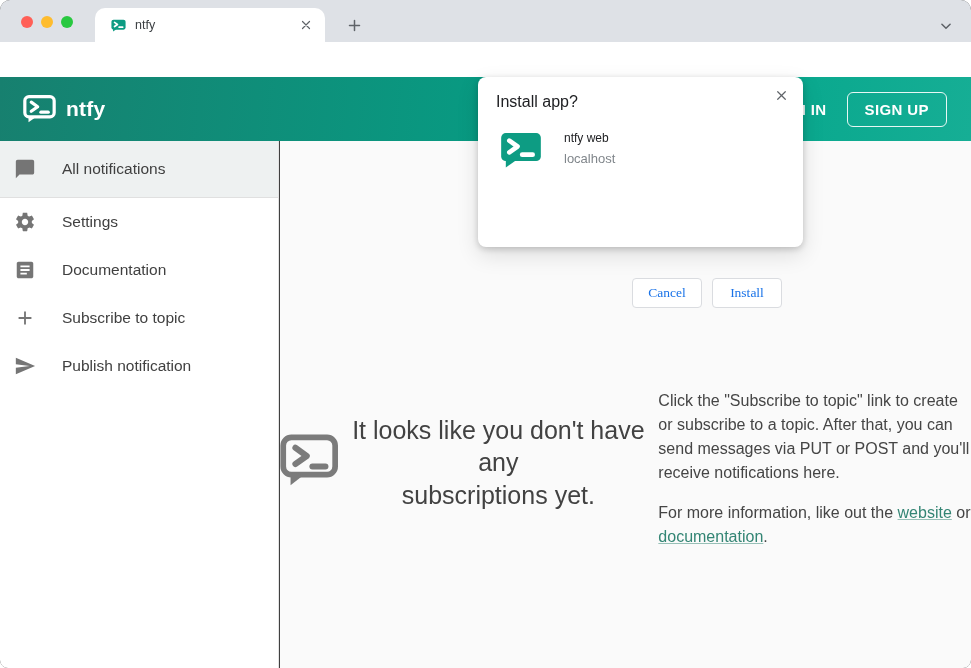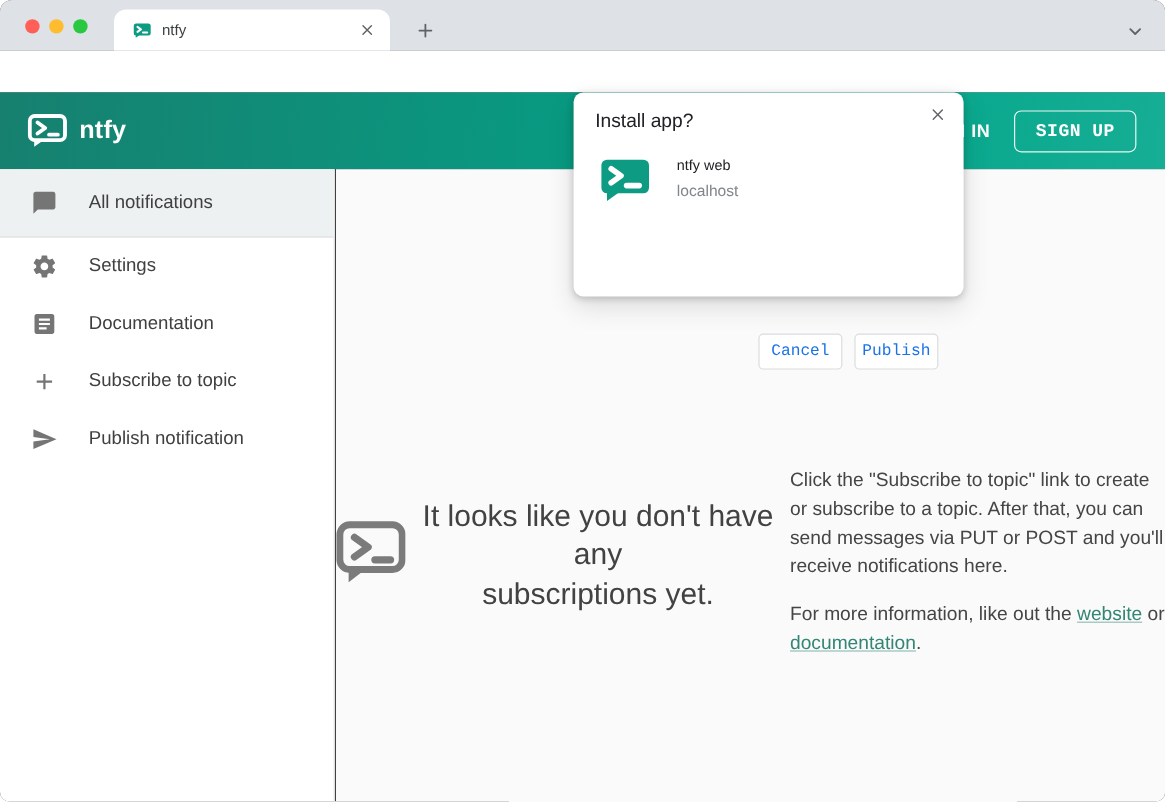--- a/index.html
+++ b/index.html
@@ -48,26 +48,26 @@
   
   .appbar{ position:absolute; left:0; top:77px; width:971px; height:64px;
            background:linear-gradient(95deg,#17806f 0%,#02a58a 70%,#16ae95 100%);
            display:flex; align-items:center; color:#fff; }
   .brand-logo{ margin-left:23px; width:33px; height:30px; color:#ffffff; }
   .brand-name{ margin-left:10px; font-size:21px; font-weight:bold; letter-spacing:.2px; }
   .appbar-actions{ position:absolute; right:24px; top:0; height:64px; display:flex; align-items:center; gap:16px; }
   .signin-btn{ font-size:15px; font-weight:bold; letter-spacing:.4px; color:#fff; background:none;
                border:none; padding:6px 4px; font-family:inherit; }
   .signup-btn{ font-size:15px; font-weight:bold; letter-spacing:.4px; color:#fff; background:none;
-               border:1.5px solid rgba(255,255,255,.9); border-radius:6px; padding:8px 17px; font-family:Liberation Mono, monospace; }
+               border:1.5px solid rgba(255,255,255,.9); border-radius:6px; padding:8px 17px; font-family:Liberation Sans, sans-serif; }
 
   
   .sidebar{ position:absolute; left:0; top:141px; width:279px; height:527px; background:#ffffff;
             border-right:1px solid #e3e3e3; }
-  .side-item{ display:flex; align-items:center; height:48px; padding-left:26px; cursor:default; }
+  .side-item{ display:flex; align-items:center; height:48px; padding-left:14px; cursor:default; }
   .side-item.selected{ height:57px; background:#eef1f1; border-bottom:1px solid #e0e0e0; }
   .side-ic{ width:22px; height:22px; color:#757575; flex:0 0 auto; }
   .side-label{ margin-left:26px; font-size:15.5px; color:#404040; }
 
   
   .main{ position:absolute; left:280px; top:141px; width:691px; height:527px; background:#fafafa;
          display:flex; flex-direction:row; align-items:center; padding-top:110px; }
   .empty-logo{ width:62px; height:60px; color:#7b7b7b; }
   .empty-heading{ margin-top:6px; text-align:center; font-size:25px; line-height:1.3; color:#424242; font-weight:400; }
   .empty-text{ margin-top:18px; width:332px; font-size:16px; line-height:24px; color:#454545; text-align:left; }
@@ -78,21 +78,21 @@
   .dialog{ position:absolute; left:478px; top:77px; width:325px; height:170px; background:#ffffff;
            border-radius:8px; box-shadow:0 2px 6px rgba(0,0,0,.18), 0 8px 22px rgba(0,0,0,.12); z-index:20; }
   .dlg-title{ position:absolute; left:18px; top:16px; font-size:16px; color:#202124; }
   .dlg-close{ position:absolute; right:10px; top:6px; width:24px; height:24px; color:#5f6368;
               display:flex; align-items:center; justify-content:center; }
   .dlg-appicon{ position:absolute; left:22px; top:54px; width:42px; height:38px; color:#0d9c83; }
   .dlg-appname{ position:absolute; left:86px; top:54px; font-size:12px; color:#202124; }
   .dlg-origin{ position:absolute; left:86px; top:74px; font-size:13px; color:#80868b; }
   .dlg-btn{ position:absolute; top:201px; width:70px; height:30px; background:#fff;
             border:1px solid #dadce0; border-radius:4px; color:#1a73e8; font-size:13.5px;
-            font-weight:500; font-family:Liberation Mono, monospace; }
+            font-weight:500; font-family:Liberation Serif, serif; }
   .dlg-cancel{ left:154px; }
   .dlg-install{ left:234px; }
 
   svg{ display:block; }
 </style>
 </head>
 <body>
 
 <div id="window">
 
@@ -279,16 +279,16 @@
     </span>
     <svg class="dlg-appicon" viewBox="0 0 72 62">
       <rect x="2" y="2" width="68" height="48" rx="8" fill="currentColor"></rect>
       <polygon points="10,46 10,61 27,49" fill="currentColor"></polygon>
       <path d="M16 15 L30 25 L16 35" stroke="#fff" stroke-width="8" fill="none" stroke-linecap="round" stroke-linejoin="round"></path>
       <line x1="38" y1="39" x2="56" y2="39" stroke="#fff" stroke-width="8" stroke-linecap="round"></line>
     </svg>
     <span class="dlg-appname">ntfy web</span>
     <span class="dlg-origin">localhost</span>
     <button class="dlg-btn dlg-cancel">Cancel</button>
-    <button class="dlg-btn dlg-install">Publish</button>
+    <button class="dlg-btn dlg-install">Install</button>
   </div>
 
 </div>
 
 </body></html>

